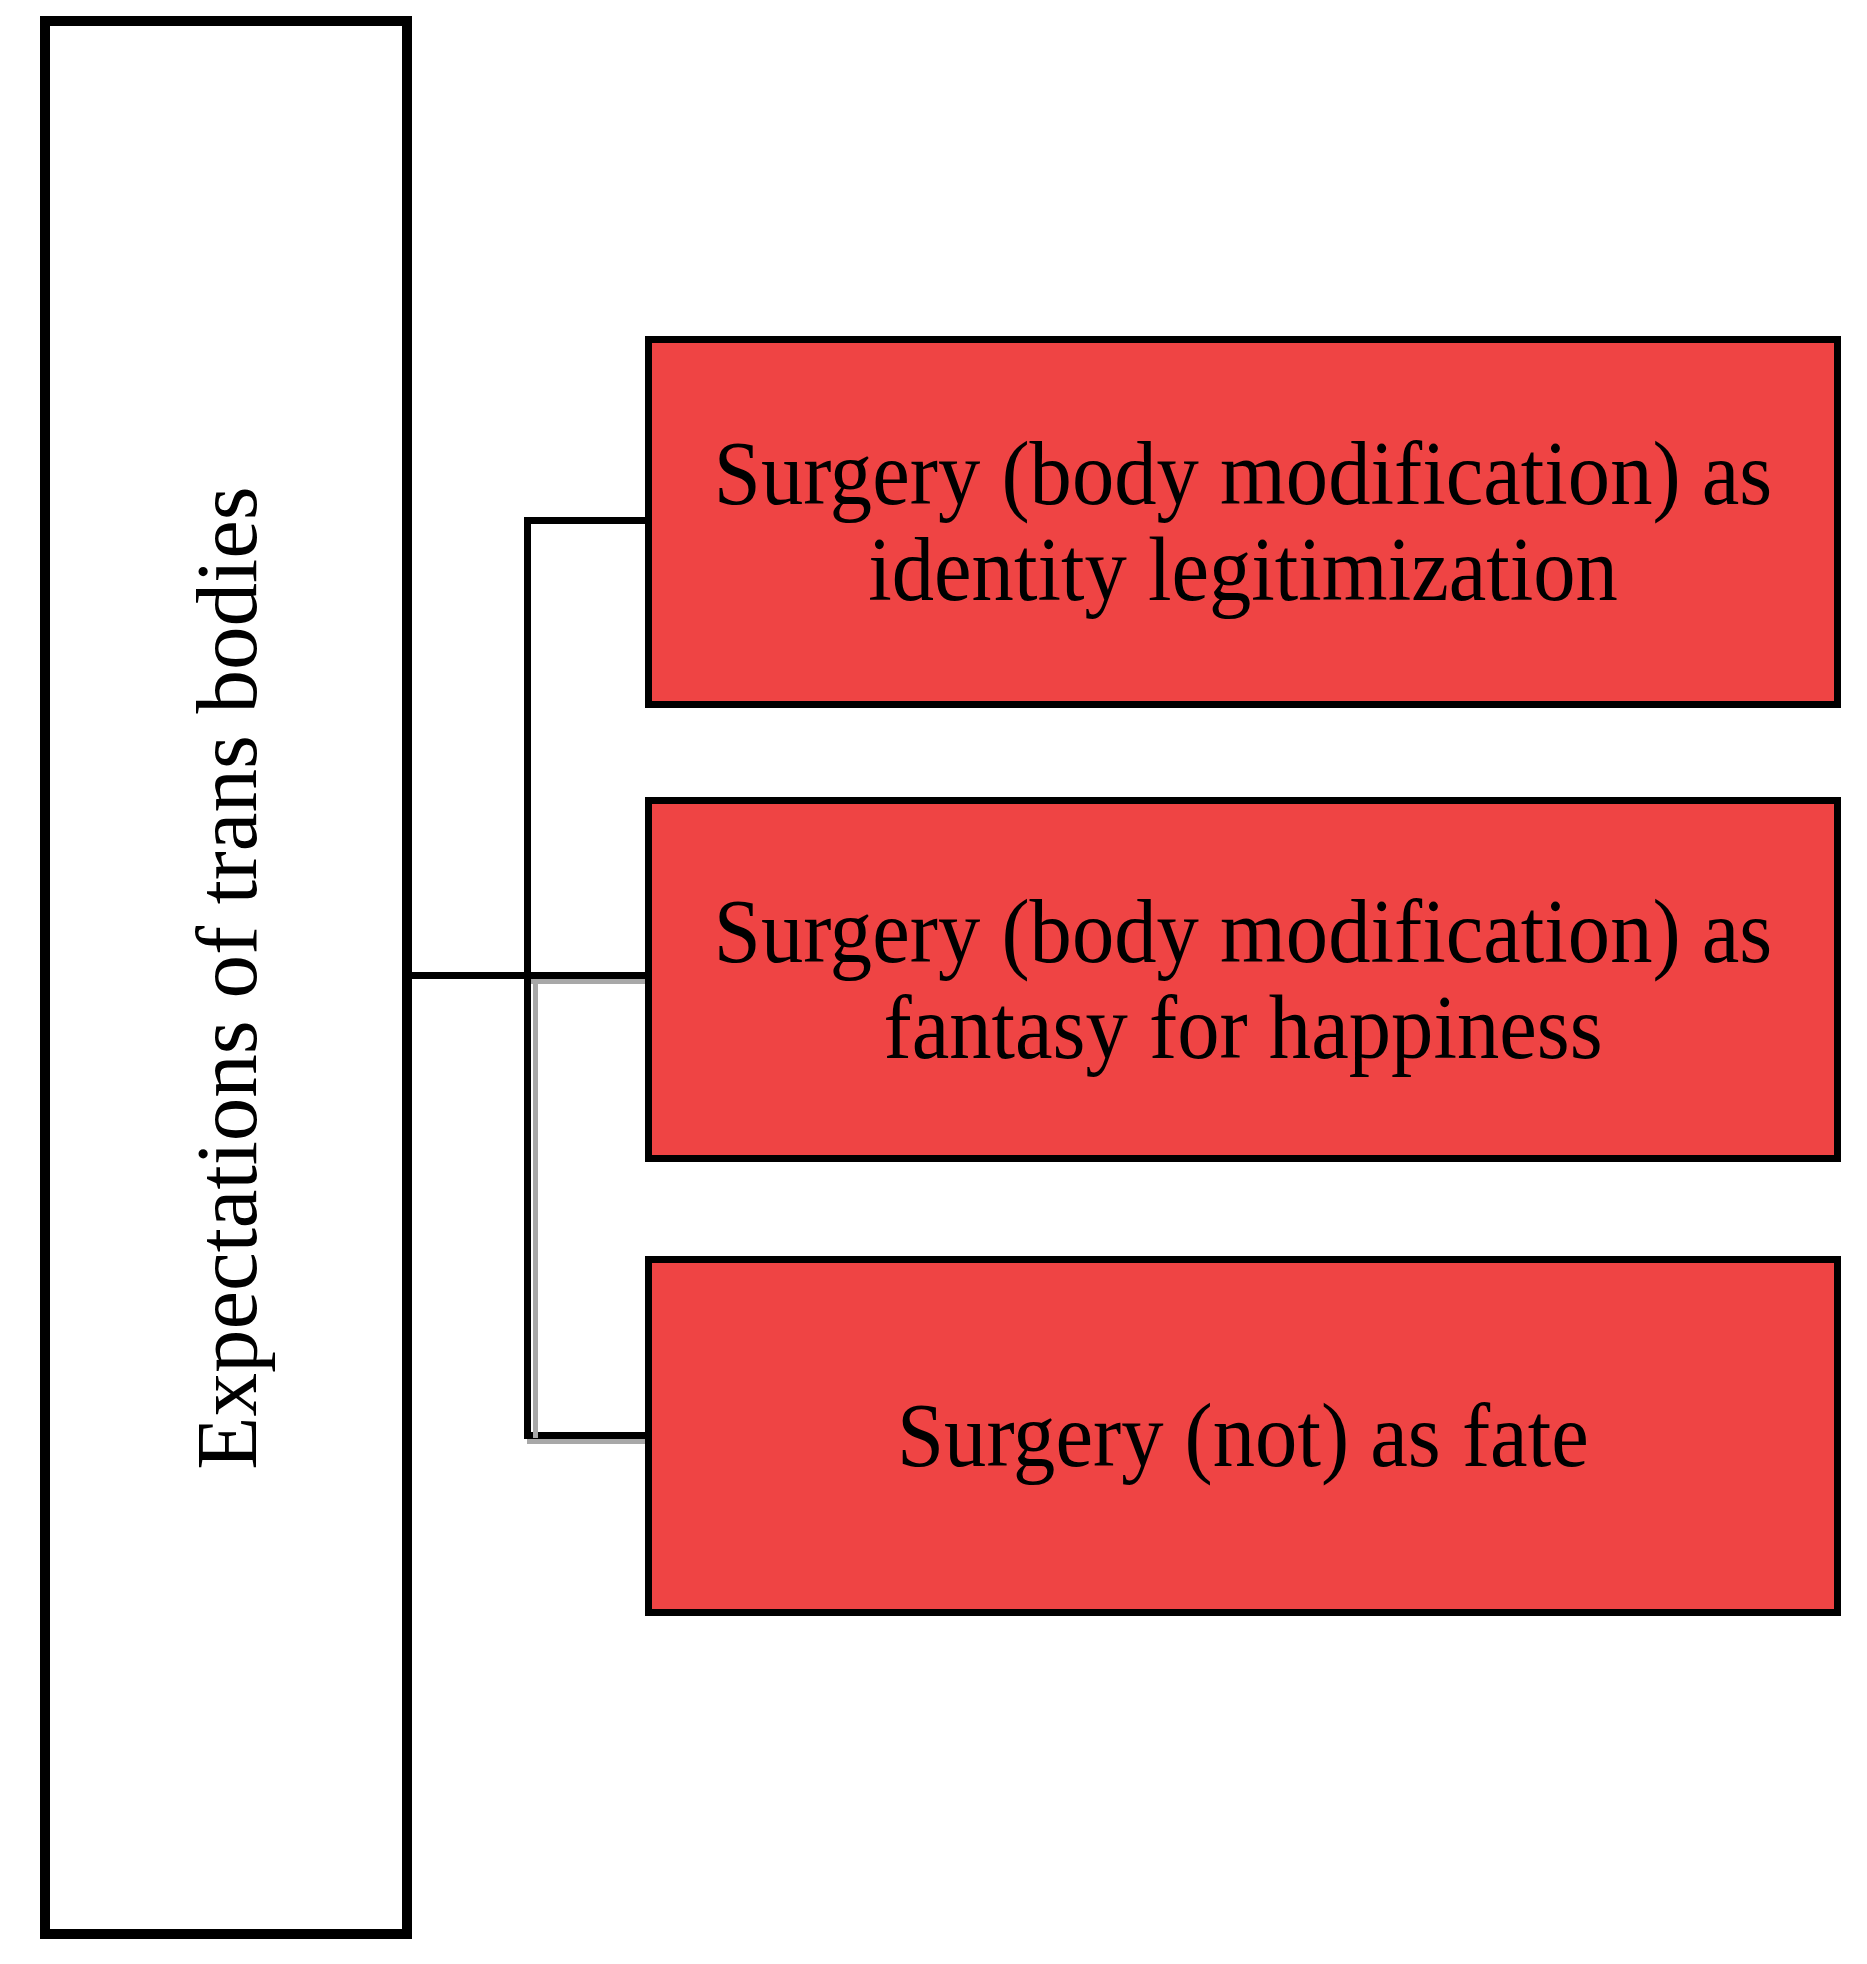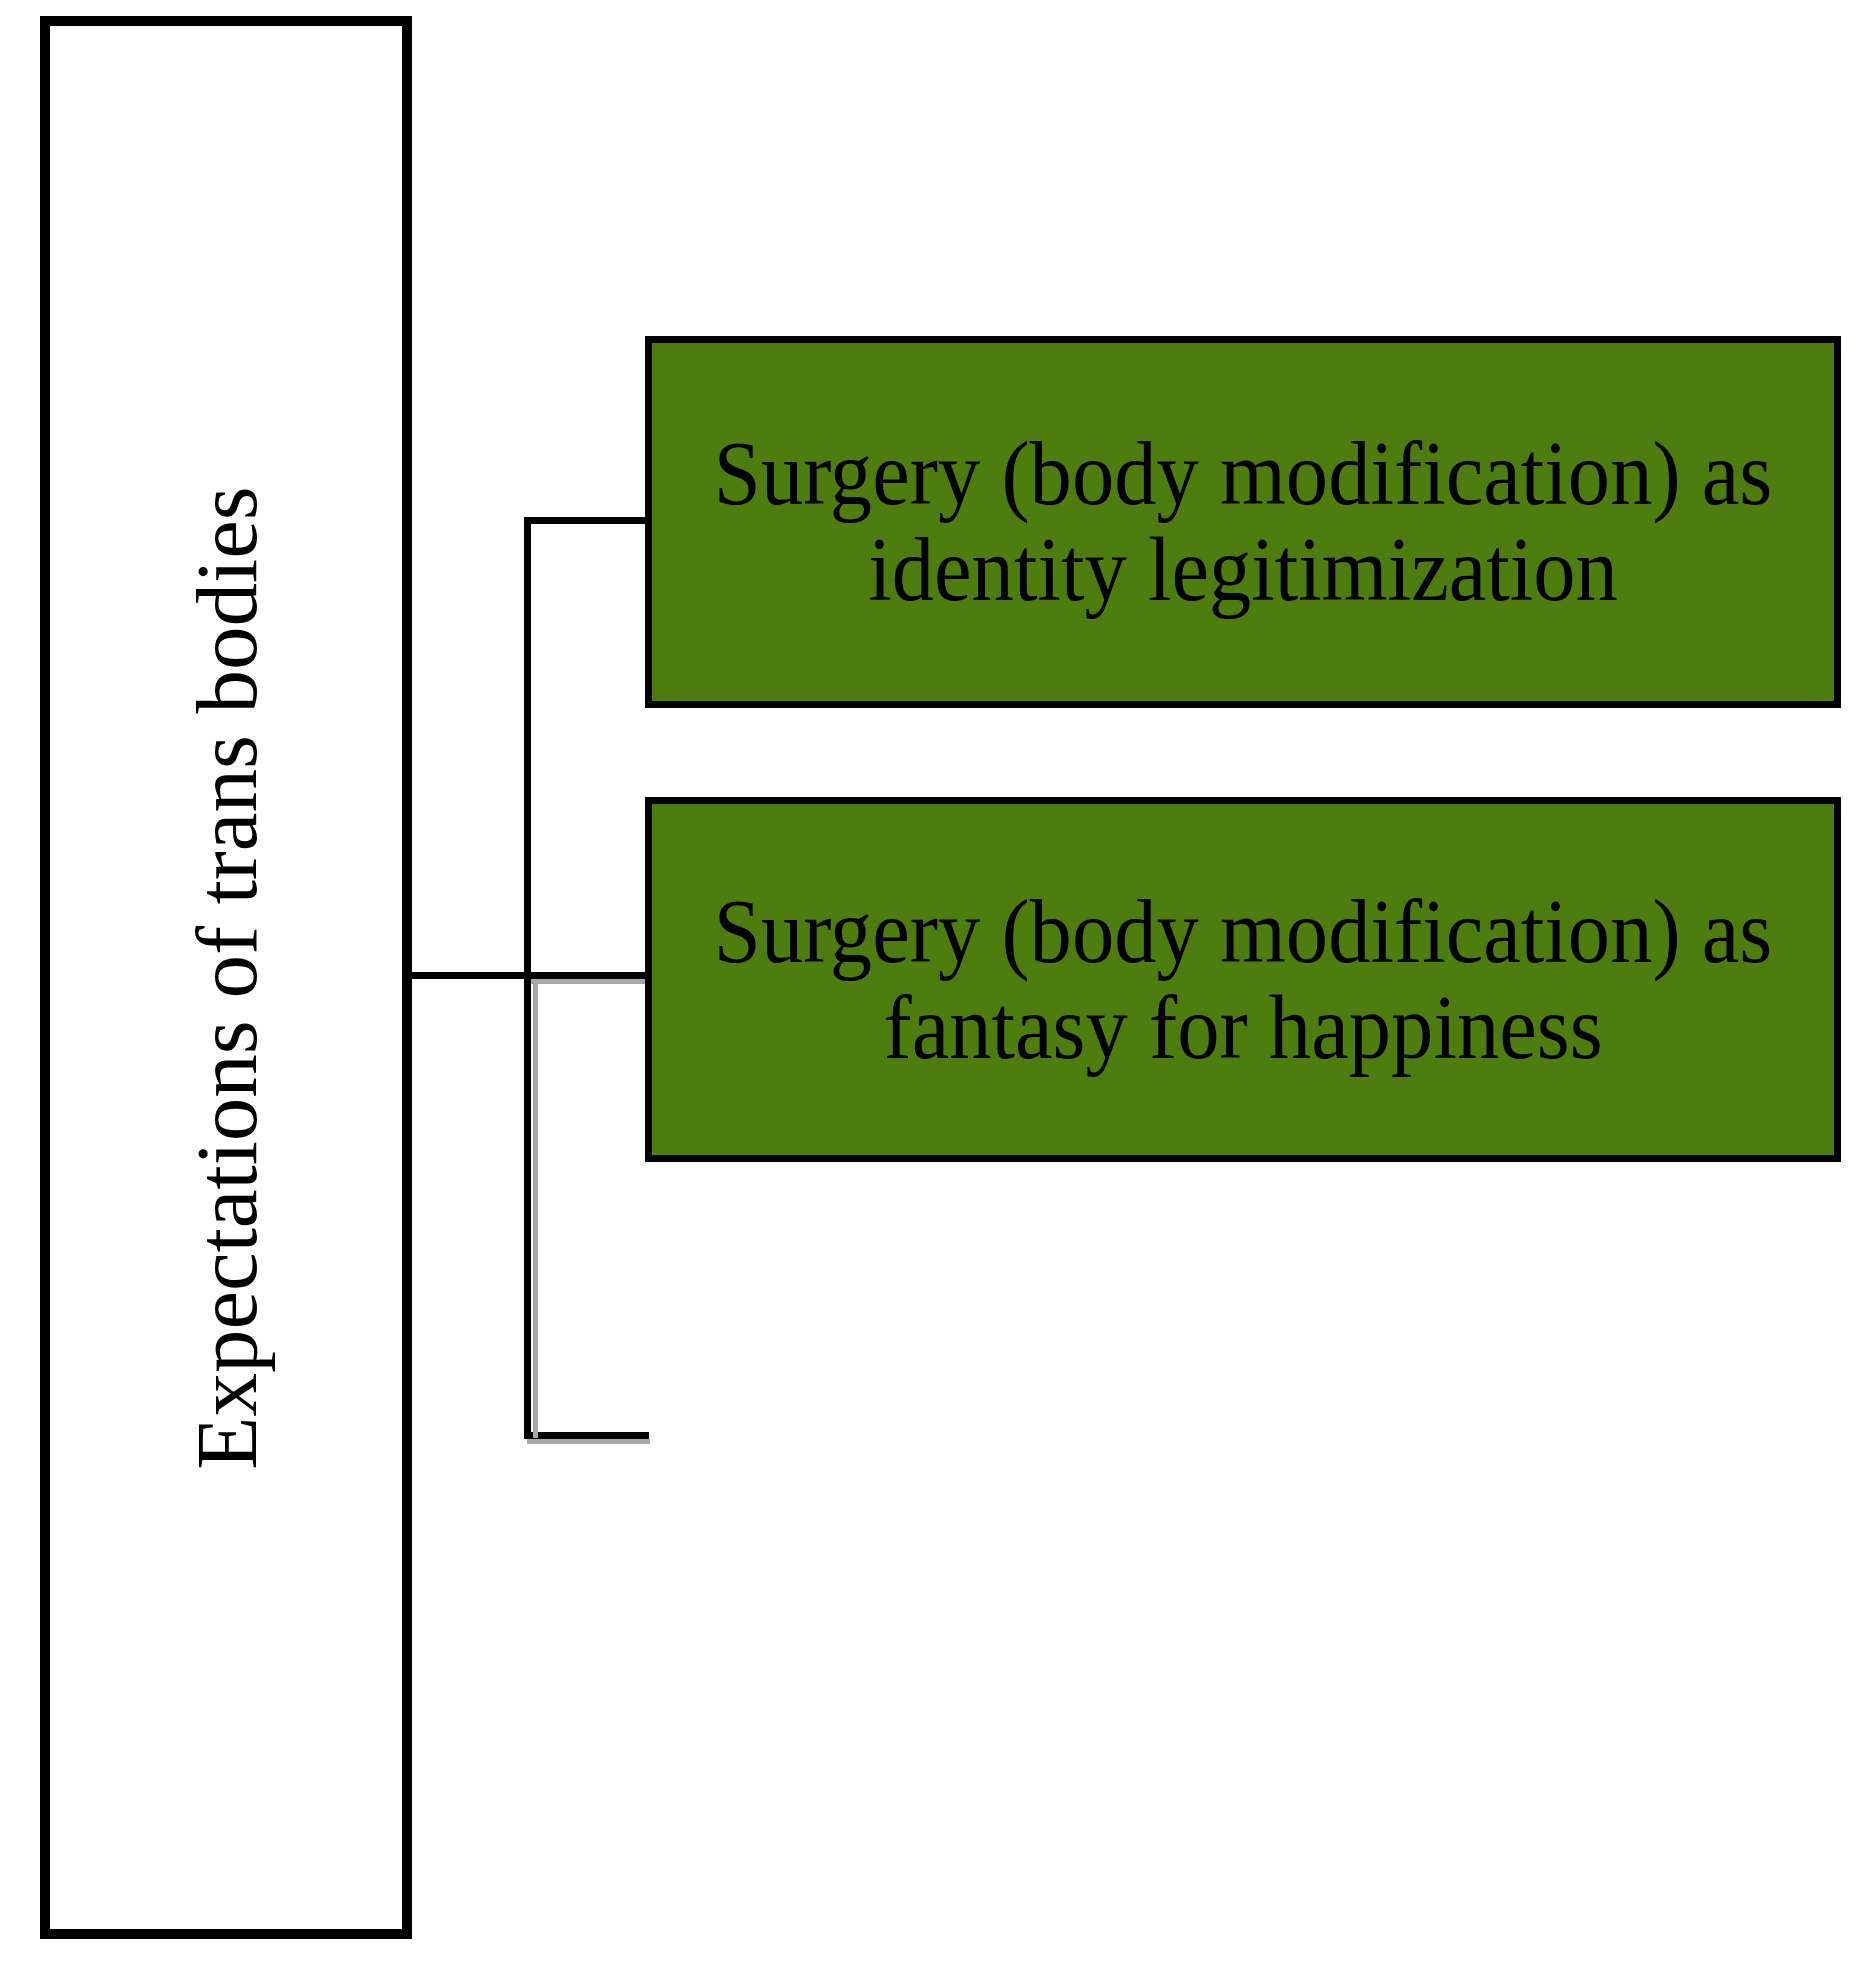--- a/index.html
+++ b/index.html
@@ -39,21 +39,21 @@
     letter-spacing: 0px;
     color: #000000;
   }
   
   .child-box {
     position: absolute;
     left: 645px;
     width: 1196px;
     border: 7.2px solid #000000;
     box-sizing: border-box;
-    background: #4d7c0f;
+    background: #ef4444;
     display: flex;
     align-items: center;
     justify-content: center;
   }
   .box-1 { top: 336px;  height: 372px; }
   .box-2 { top: 797px;  height: 365px; }
   .box-3 { top: 1256px; height: 360px; }
   .child-text {
     font-size: 91px;
     line-height: 1.05;
@@ -106,15 +106,21 @@
     </div>
   </div>
 
   <div class="child-box box-2">
     <div class="child-text">
       <div class="line">Surgery (body modification) as</div>
       <div class="line">fantasy for happiness</div>
     </div>
   </div>
 
+  <div class="child-box box-3">
+    <div class="child-text">
+      <div class="line">Surgery (not) as fate</div>
+
+    </div>
+  </div>
 
 </div>
 
 
 </body></html>

